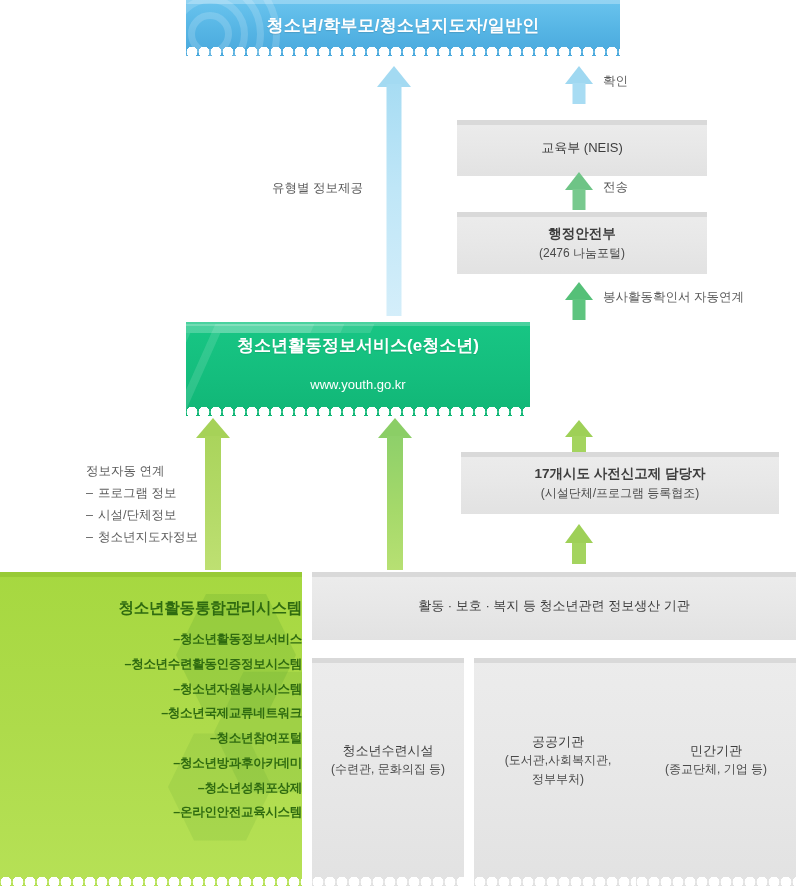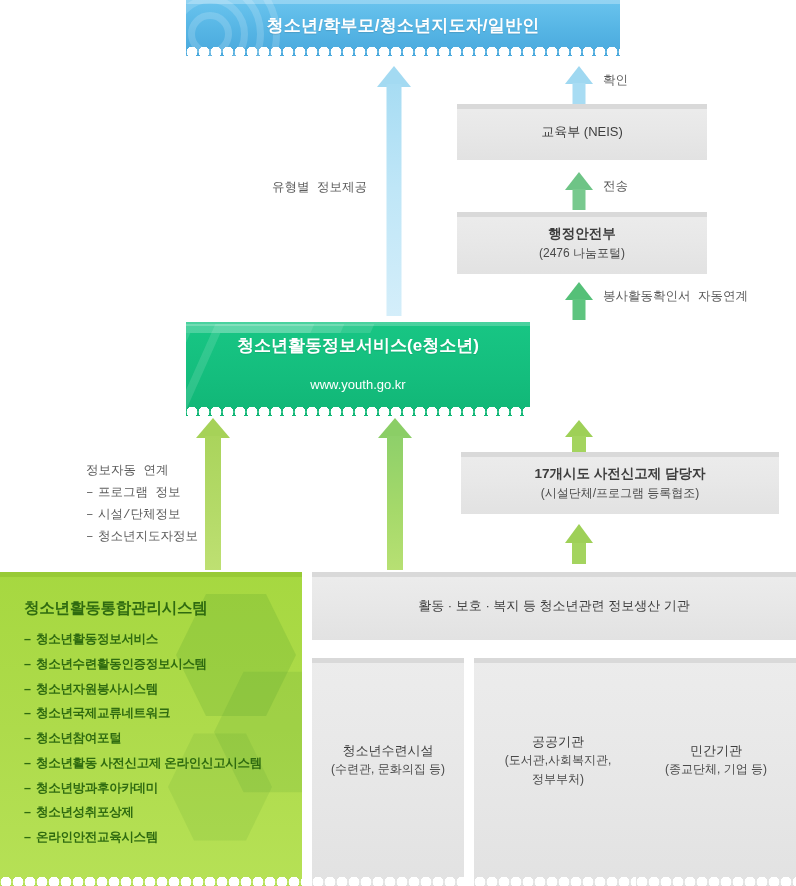--- a/index.html
+++ b/index.html
@@ -96,21 +96,21 @@
   }
   .hexes{position:absolute;right:-34px;top:18px;width:170px;height:250px;}
   .hexes b{
     position:absolute;display:block;
     background:rgba(60,140,40,.16);
     clip-path:polygon(25% 3%,75% 3%,100% 50%,75% 97%,25% 97%,0% 50%);
   }
   .hexes b:nth-child(1){left:10px;top:0px;width:120px;height:130px;}
   .hexes b:nth-child(2){left:48px;top:78px;width:118px;height:128px;background:rgba(60,140,40,.12);}
   .hexes b:nth-child(3){left:2px;top:140px;width:104px;height:114px;background:rgba(60,140,40,.10);}
-  .sys-box .inner{position:absolute;left:0;top:0;width:100%;height:100%;padding:26px 0 0 24px;box-sizing:border-box;}
+  .sys-box .inner{position:absolute;left:0;top:0;width:100%;height:100%;padding:26px 0 0 24px;box-sizing:border-box;text-align:right;}
   .sys-box .sys-title{
     color:#2f6b10;font-weight:bold;font-size:15.5px;margin-bottom:14px;letter-spacing:-.2px;
   }
   .sys-box ul{list-style:none;margin:0;padding:0;}
   .sys-box li{
     color:#2f6b10;font-weight:bold;font-size:12.5px;line-height:1.1;margin-bottom:11px;
     letter-spacing:-.3px;white-space:nowrap;
   }
   .sys-box li .dash{display:inline-block;width:12px;}
   .scallop.greenbot{
@@ -128,21 +128,21 @@
   }
   .gray .gtxt{
     position:absolute;left:0;top:0;width:100%;height:100%;
     display:flex;flex-direction:column;align-items:center;justify-content:center;
     text-align:center;padding:0 8px;box-sizing:border-box;
   }
   .gray .g1{font-size:13px;color:#3d3d3d;line-height:1.5;}
   .gray .g1.bold{font-weight:bold;font-size:13.5px;}
   .gray .g2{font-size:12px;color:#4a4a4a;line-height:1.55;}
 
-  .box-neis{left:457px;top:104px;width:250px;height:56px;}
+  .box-neis{left:457px;top:120px;width:250px;height:56px;}
   .box-mois{left:457px;top:212px;width:250px;height:62px;}
   .box-sido{left:461px;top:452px;width:318px;height:62px;}
   .box-org  {left:312px;top:572px;width:484px;height:68px;}
 
   .col{top:658px;height:228px;}
   .col1{left:312px;width:152px;}
   .col2{left:474px;width:168px;}
   .col3{left:636px;width:160px;}
   .col .gtxt{justify-content:center;padding-bottom:24px;}
   .scallop.graybot{
@@ -194,21 +194,21 @@
   .arrow-green-s1{left:565px;top:420px;width:28px;height:32px;}
   .arrow-green-s1 .shaft{width:14px;height:16px;background:#a4d45f;}
   .arrow-green-s1 .head{border-width:0 14px 17px 14px;border-bottom-color:#9ed057;}
 
   
   .arrow-green-s2{left:565px;top:524px;width:28px;height:40px;}
   .arrow-green-s2 .shaft{width:14px;height:21px;background:#a4d45f;}
   .arrow-green-s2 .head{border-width:0 14px 19px 14px;border-bottom-color:#9ed057;}
 
   
-  .lbl{position:absolute;color:#5b5b5b;font-size:12.5px;line-height:1.55;white-space:nowrap;font-family:Liberation Mono, monospace;}
+  .lbl{position:absolute;color:#5b5b5b;font-size:12.5px;line-height:1.55;white-space:nowrap;}
   .lbl-flow    {left:272px;top:179px;}
   .lbl-confirm {left:603px;top:72px;}
   .lbl-send    {left:603px;top:178px;}
   .lbl-auto    {left:603px;top:288px;}
   .lbl-info    {left:78px;top:461px;line-height:1.75;}
   .lbl-info .ln{display:block;margin-left:8px;}
   .lbl-info .ln .dash{display:inline-block;width:12px;}
 </style>
 </head>
 <body>
@@ -321,21 +321,20 @@
         <b></b>
       </div>
     <div class="inner">
       <div class="sys-title">청소년활동통합관리시스템</div>
       <ul>
         <li><span class="dash">–</span><span>청소년활동정보서비스</span></li>
         <li><span class="dash">–</span><span>청소년수련활동인증정보시스템</span></li>
         <li><span class="dash">–</span><span>청소년자원봉사시스템</span></li>
         <li><span class="dash">–</span><span>청소년국제교류네트워크</span></li>
         <li><span class="dash">–</span><span>청소년참여포털</span></li>
-        <li><span class="dash">–</span><span>청소년활동 사전신고제 온라인신고시스템</span></li>
         <li><span class="dash">–</span><span>청소년방과후아카데미</span></li>
         <li><span class="dash">–</span><span>청소년성취포상제</span></li>
         <li><span class="dash">–</span><span>온라인안전교육시스템</span></li>
       </ul>
     </div>
     <div class="scallop greenbot"></div>
   </div>
 
   <div class="node gray box-org">
     <div class="topline"></div>

